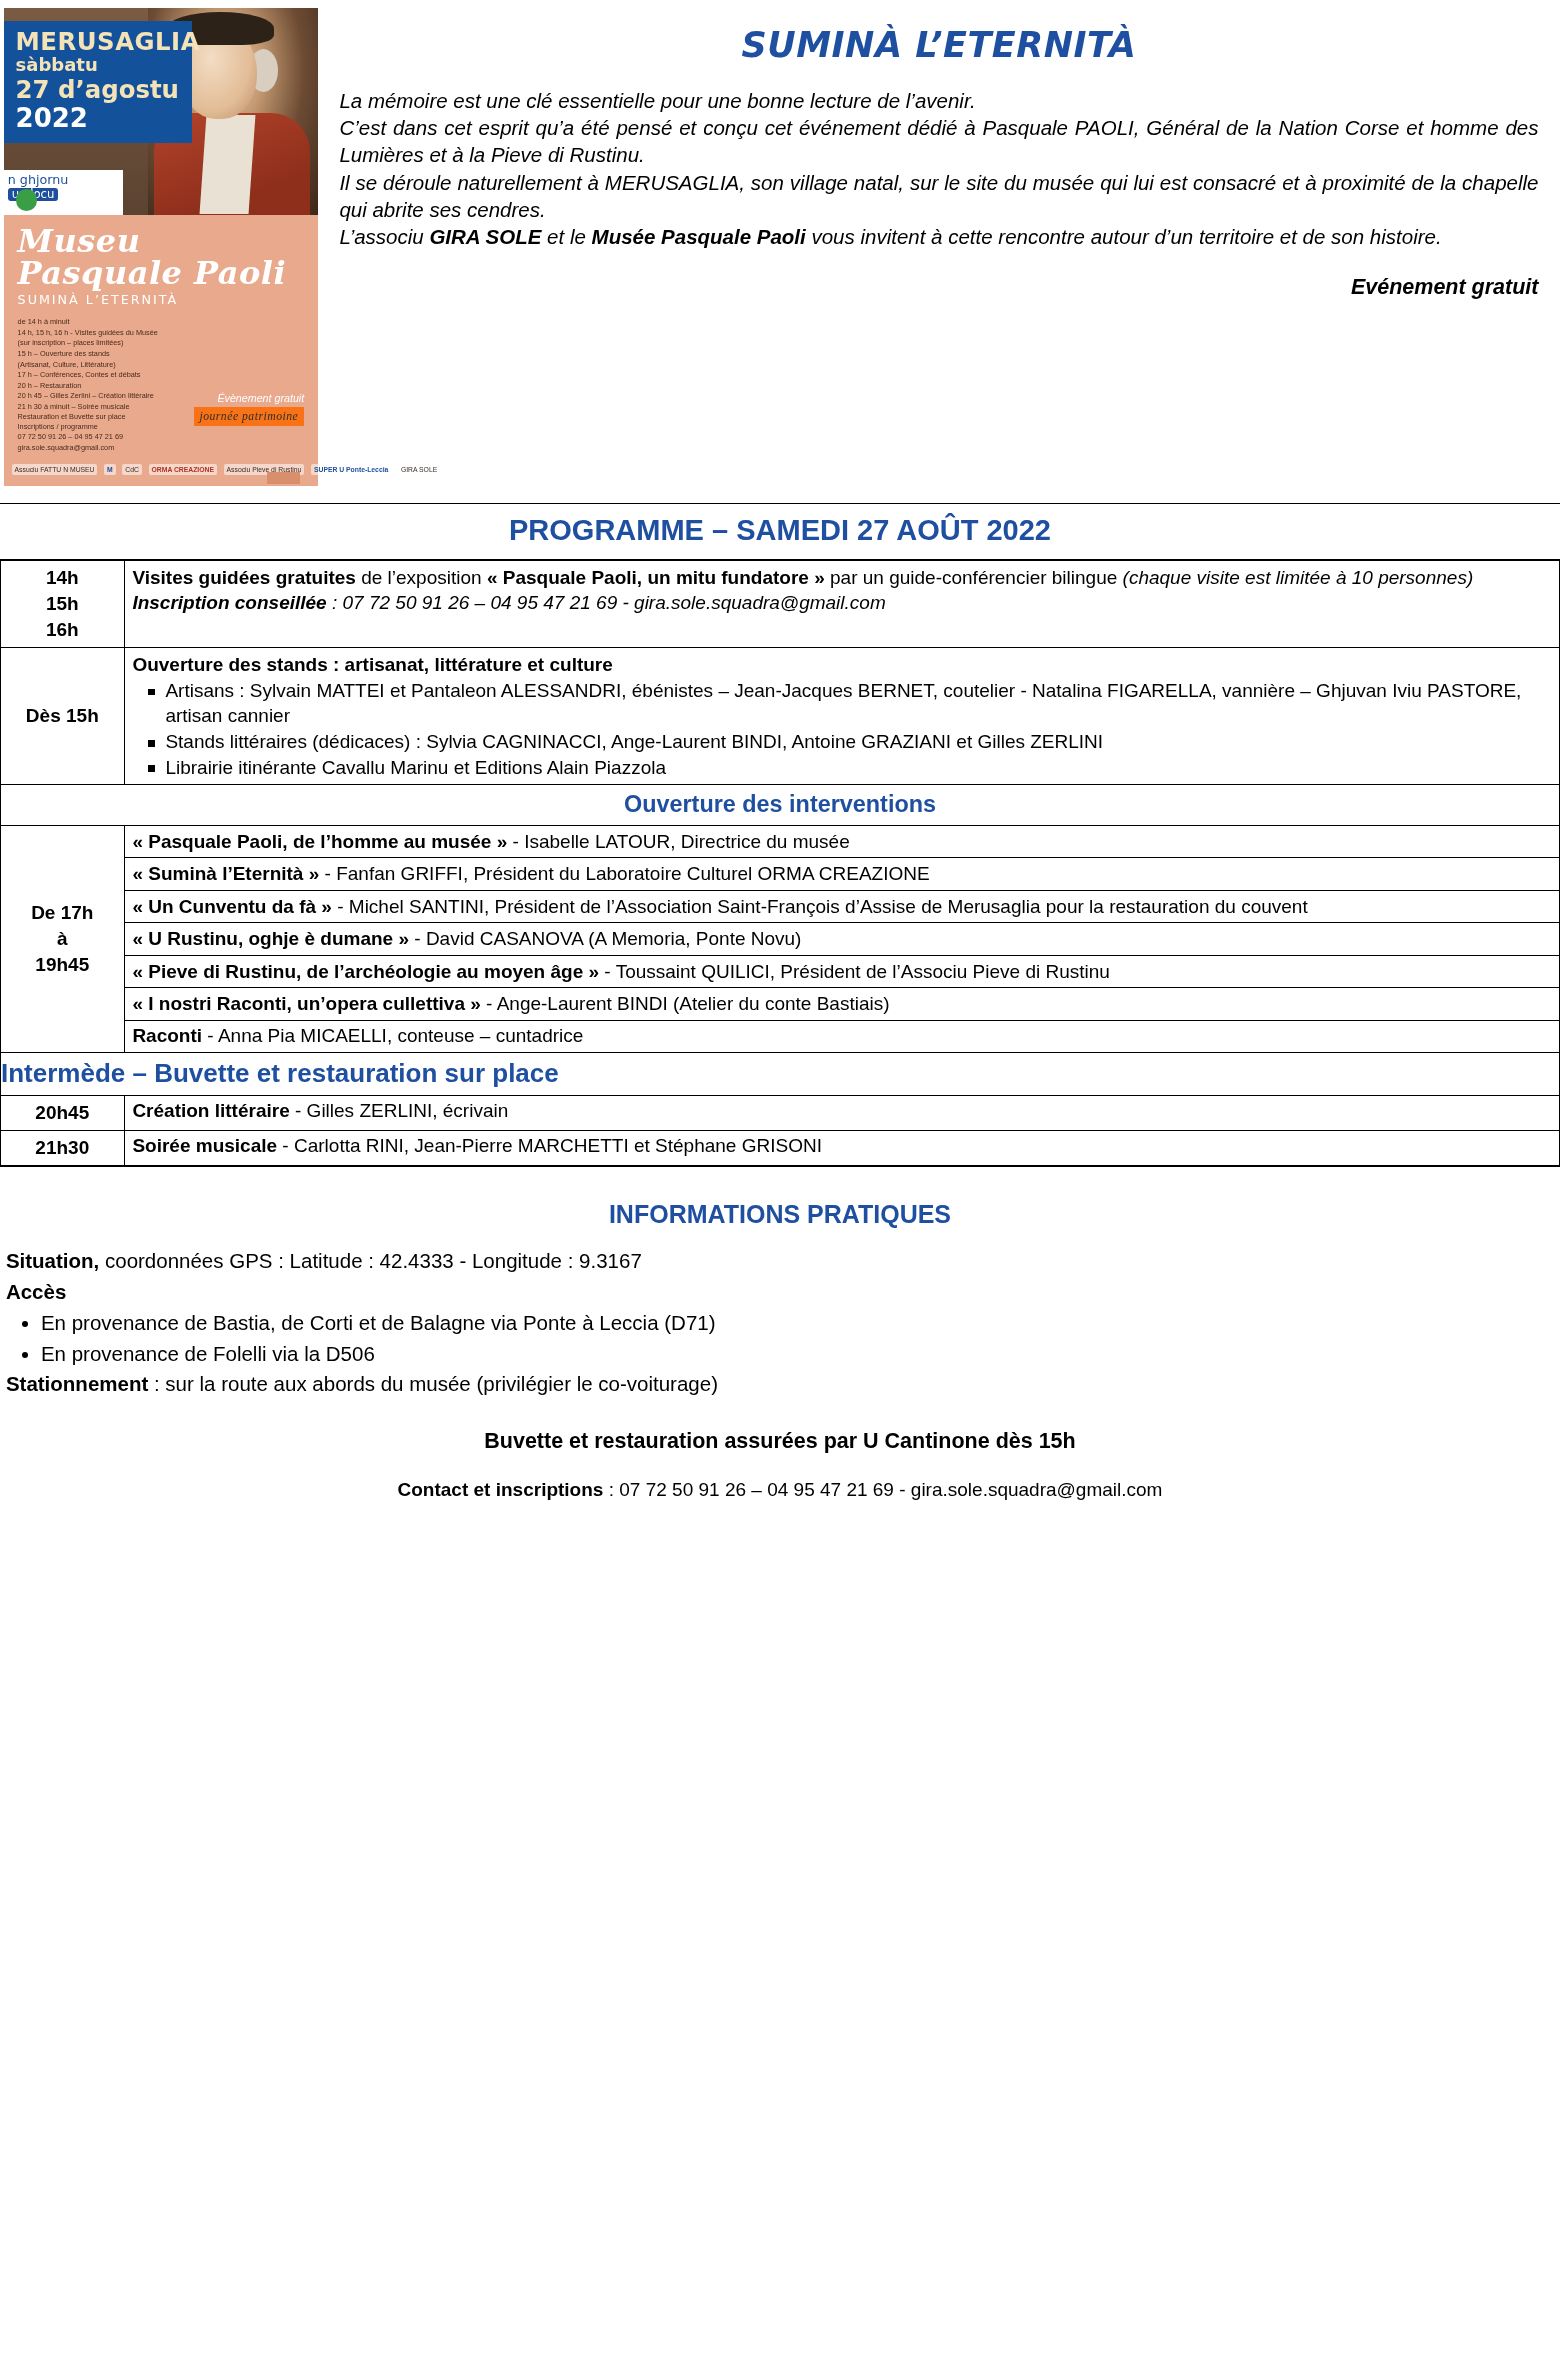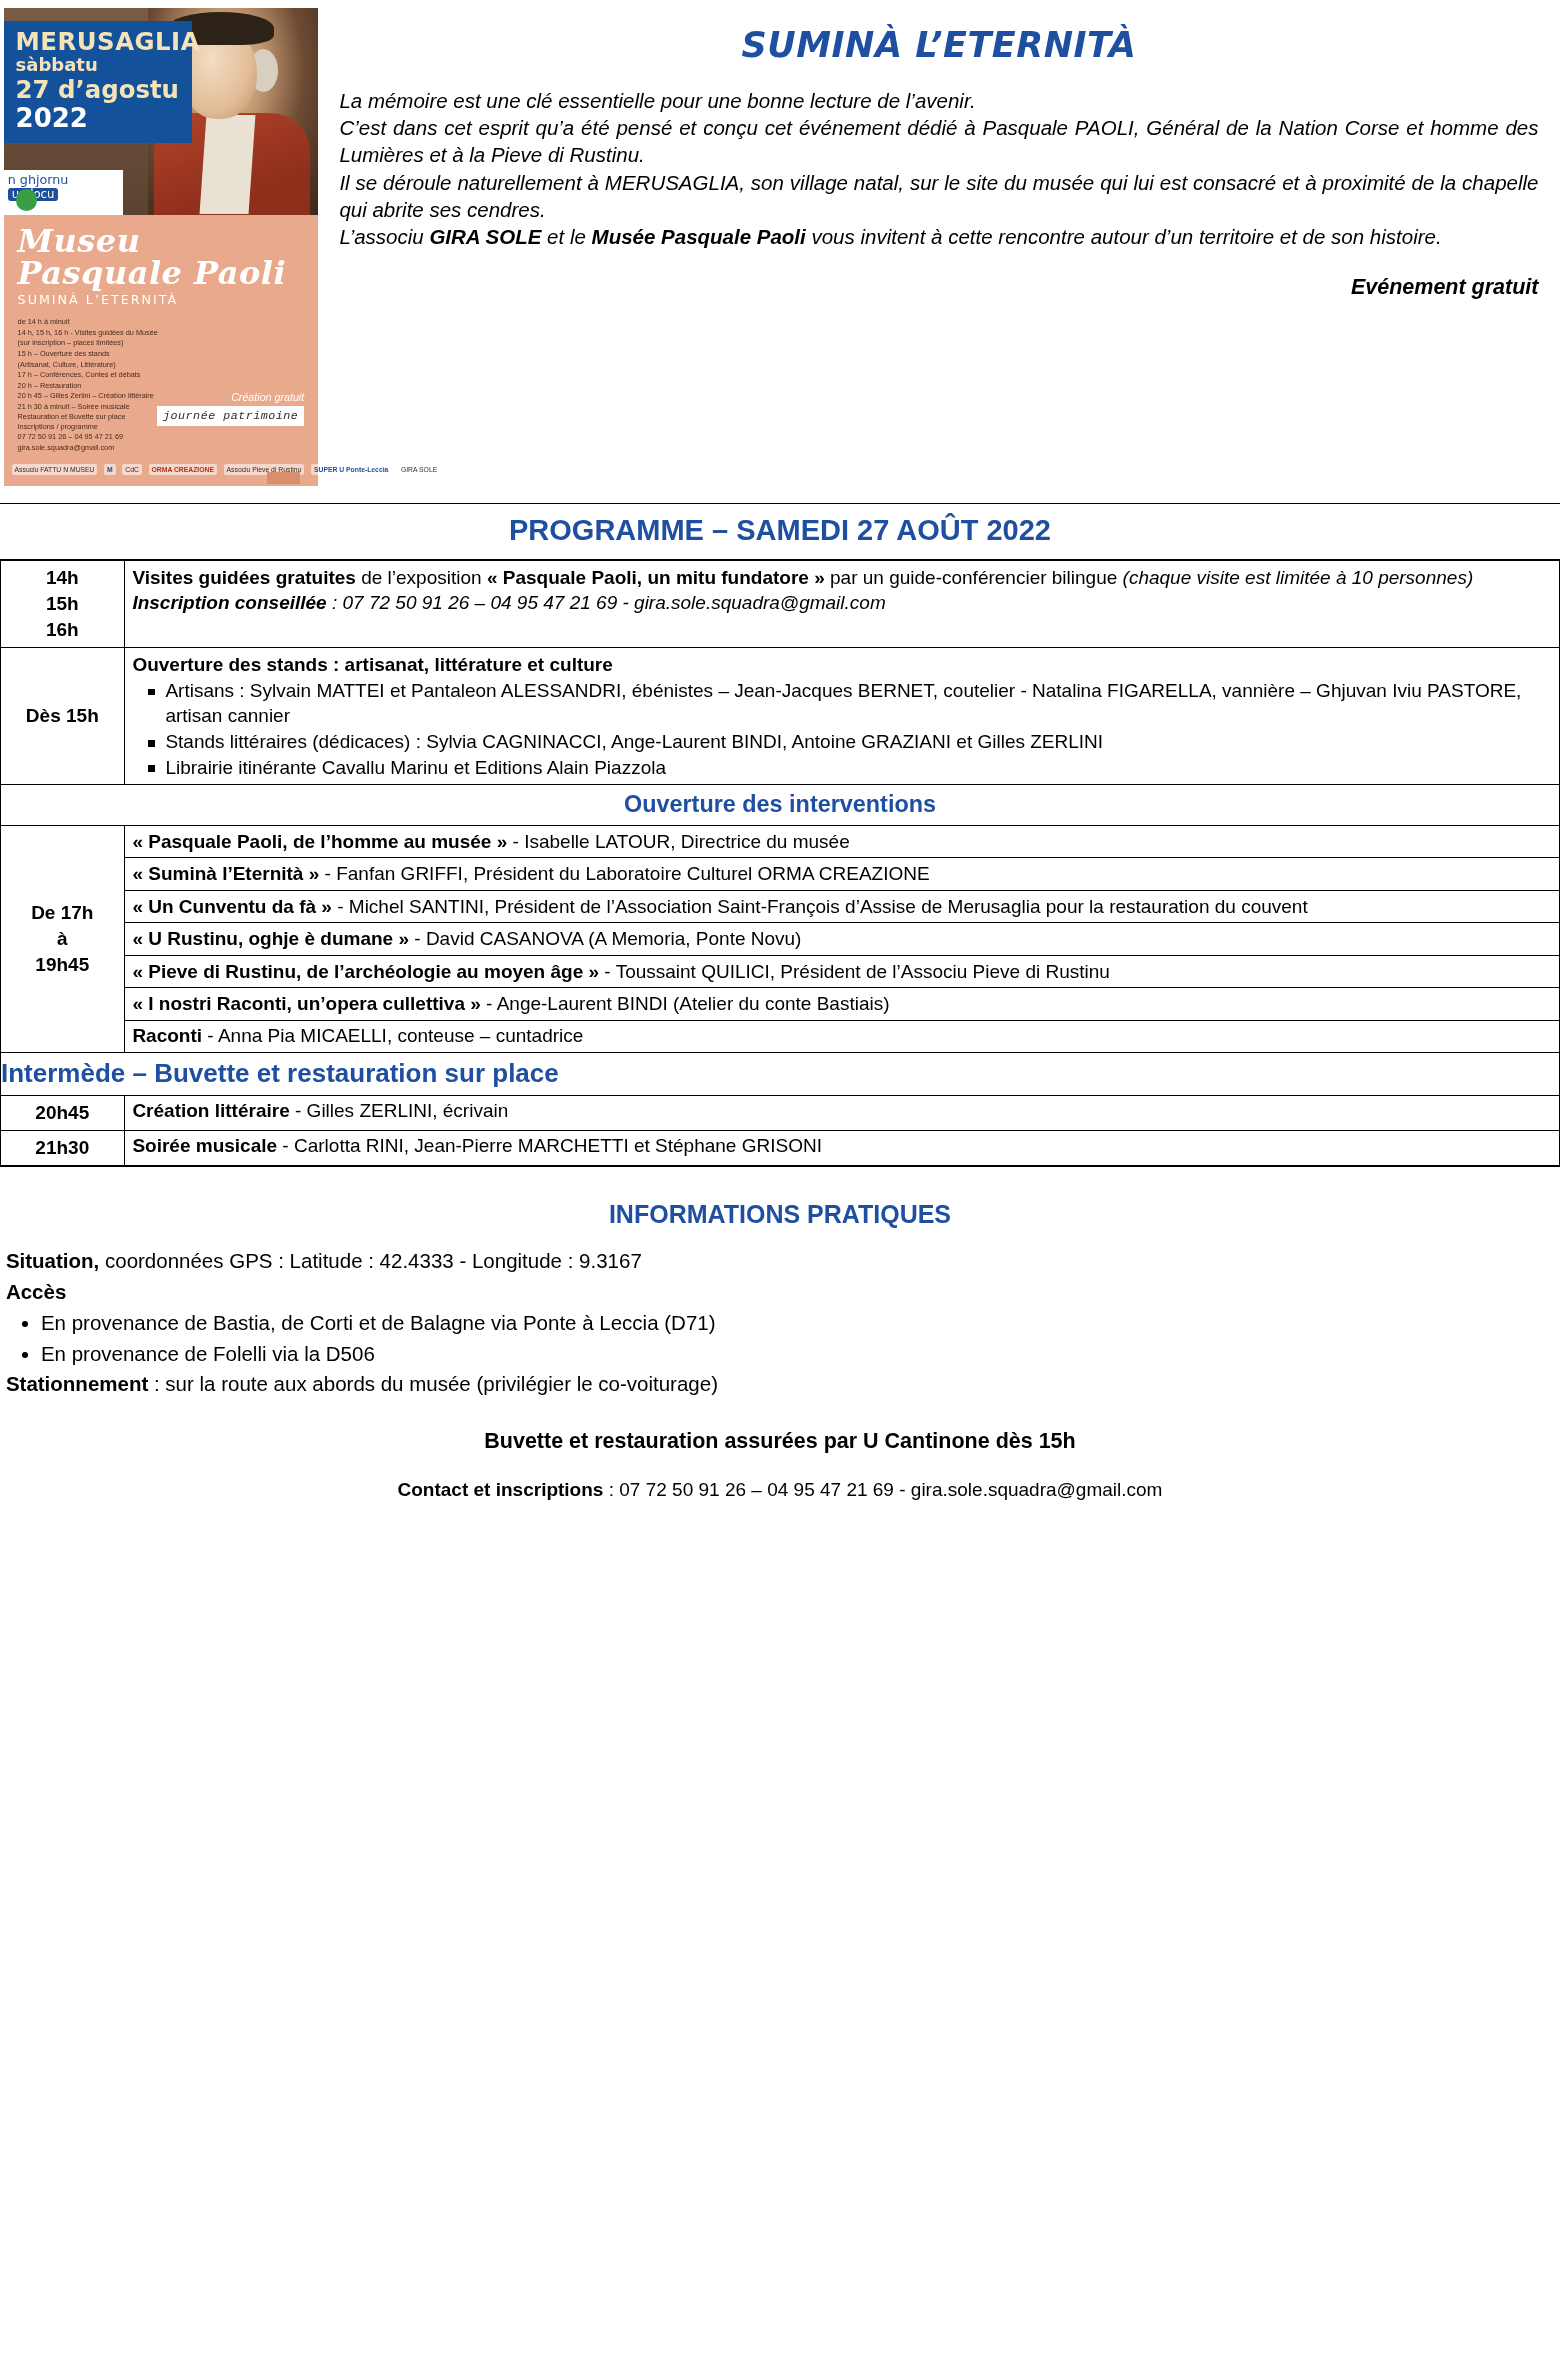--- a/index.html
+++ b/index.html
@@ -180,23 +180,23 @@
   }
   .pm-free {
     position: absolute;
     right: 13.7px; bottom: 60px;
     text-align: right;
     font-size: 10.7px;
     color: #ffffff;
     font-style: italic;
   }
   .pm-patrimoine {
-    background: #ffffff;
+    background: #f97316;
     color: #2d2d2d;
-    font-family: Liberation Mono, monospace;
+    font-family: Liberation Serif, serif;
     font-size: 11.7px;
     padding: 2.9px 5.9px;
     margin-top: 2.9px;
     display: inline-block;
     letter-spacing: 0.5px;
   }
   .pm-contact {
     position: absolute;
     left: 13.7px; bottom: 33px;
     font-size: 7.3px;
@@ -416,21 +416,21 @@
           <div>15 h – Ouverture des stands</div>
           <div>(Artisanat, Culture, Littérature)</div>
           <div>17 h – Conférences, Contes et débats</div>
           <div>20 h – Restauration</div>
           <div>20 h 45 – Gilles Zerlini – Création littéraire</div>
           <div>21 h 30 à minuit – Soirée musicale</div>
           <div>Restauration et Buvette sur place</div>
         </div>
 
         <div class="pm-free">
-          <div>Création gratuit</div>
+          <div>Évènement gratuit</div>
           <div class="pm-patrimoine">journée patrimoine</div>
         </div>
 
         <div class="pm-contact">
           <div>Inscriptions / programme</div>
           <div>07 72 50 91 26 – 04 95 47 21 69</div>
           <div>gira.sole.squadra@gmail.com</div>
         </div>
 
         <div class="pm-logos">

